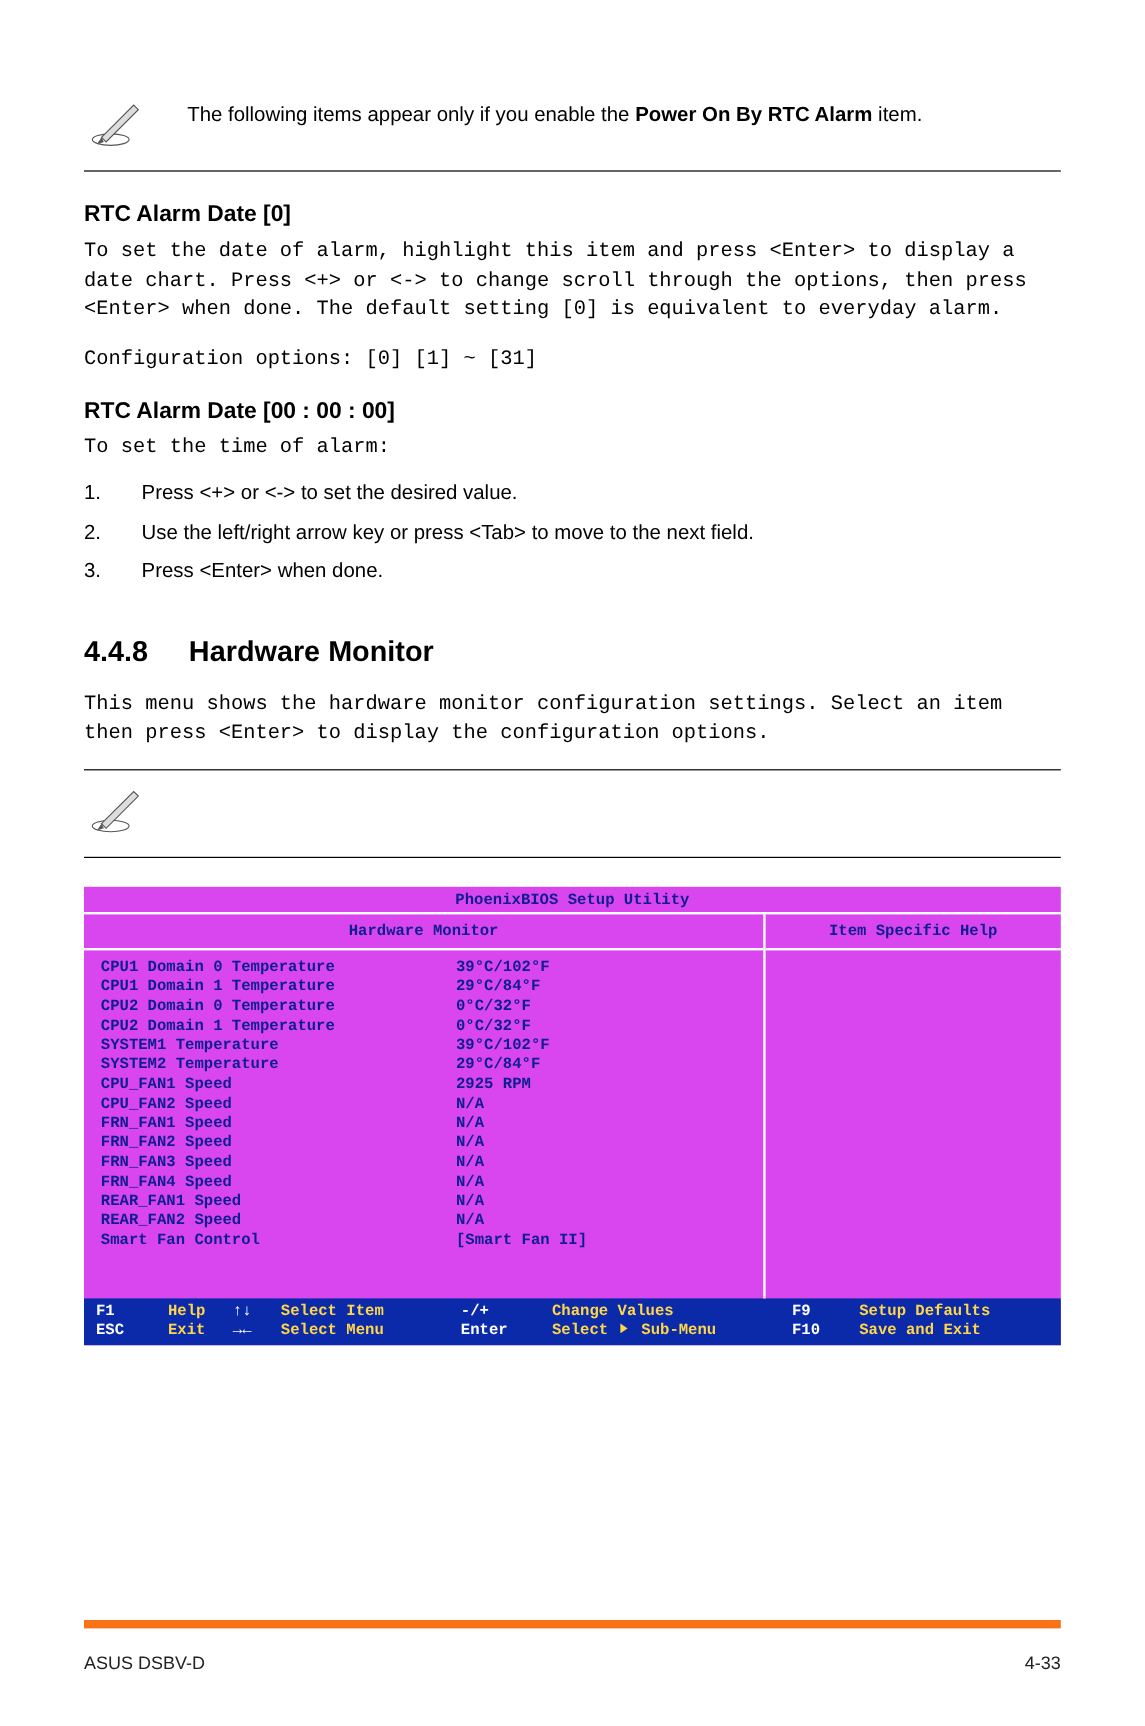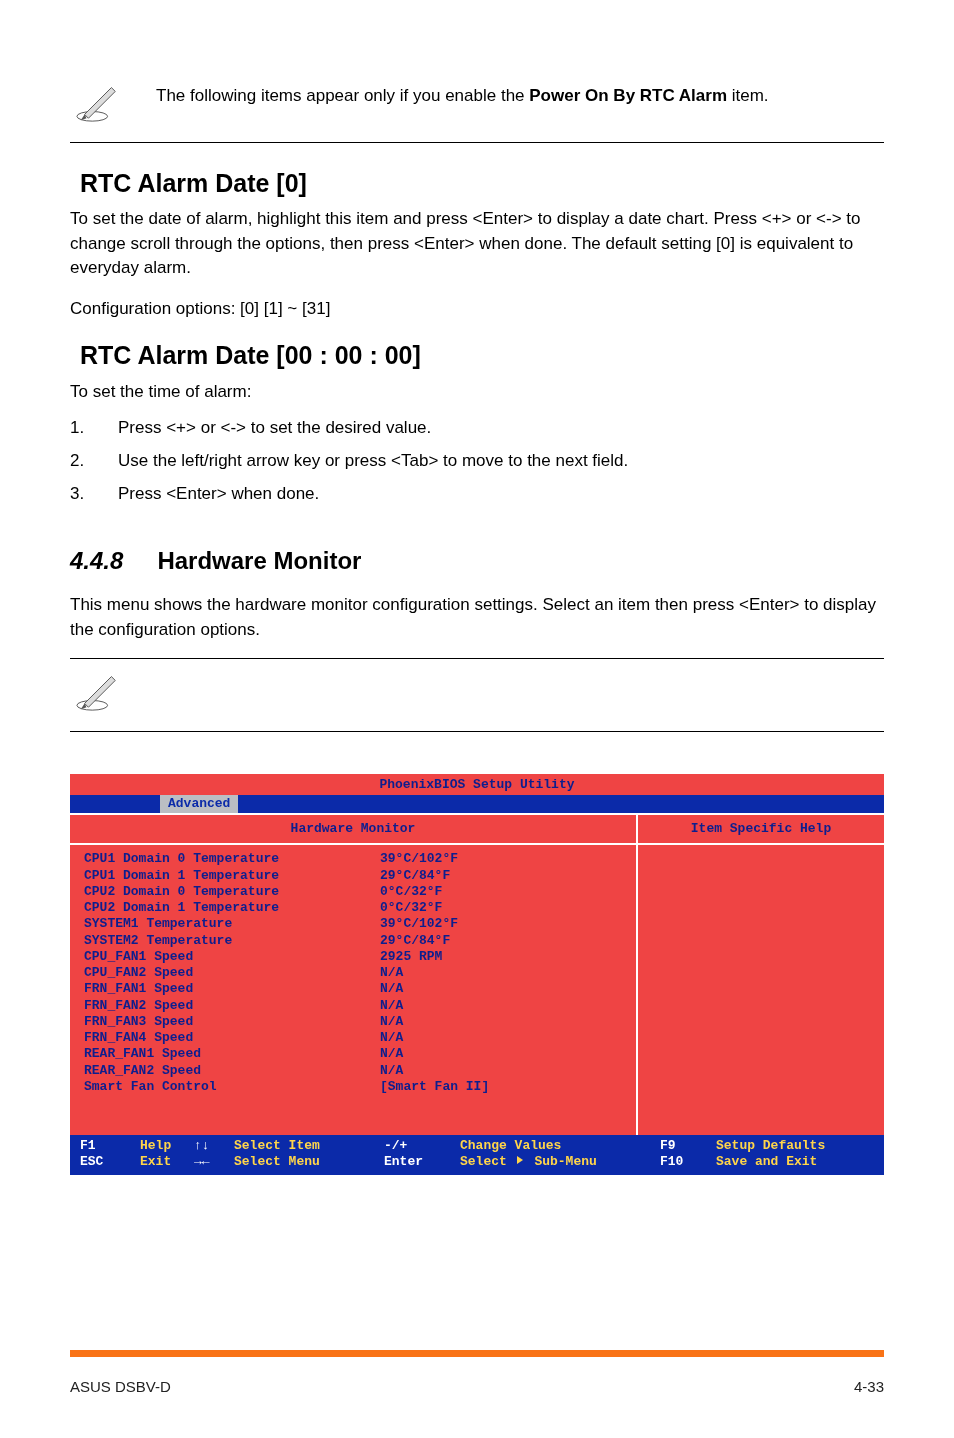--- a/index.html
+++ b/index.html
@@ -19,36 +19,36 @@
     align-items: flex-start;
     gap: 30px;
     border-top: 1px solid #000;
     border-bottom: 1px solid #000;
     padding: 8px 0 10px 0;
     margin-bottom: 22px;
   }
   .note-row .icon-col { width: 56px; flex: 0 0 56px; display:flex; justify-content:center; }
   .note-row .text-col { flex: 1; padding-top: 6px; }
   .note-icon svg { width: 46px; height: 46px; }
-  .h-bold { font-weight: bold; font-size: 25px; margin-bottom: 6px; margin-left: 10px; }
-  .para { margin-bottom: 16px; }
+  .h-bold { font-weight: bold; font-size: 19px; margin-bottom: 6px; }
+  .para { margin-bottom: 16px; font-family: Liberation Mono, monospace; }
   .list { list-style: none; margin: 6px 0 18px 0; }
   .list li { display: flex; gap: 28px; padding: 4px 0; }
   .list li .num { width: 20px; flex: 0 0 20px; }
   .section-row { display:flex; gap: 34px; align-items:baseline; margin: 34px 0 14px 0;}
-  .section-num { font-weight: bold; font-size: 24px; font-style: italic; }
+  .section-num { font-weight: bold; font-size: 24px; }
   .section-name { font-weight: bold; font-size: 24px; }
   .bios {
     width: 100%;
     font-family: "Courier New", monospace;
     font-size: 13px;
     font-weight: bold;
     line-height: 1.25;
-    margin-top: 42px;
-    background: #ef4444;
+    margin-top: 24px;
+    background: #d946ef;
   }
   .bios-title { text-align: center; color:#0d1e8e; padding: 3px 0 2px 0; }
   .bios-tabbar { background:#0b2aa9; color:#fff; height:18px; display:flex; }
   .bios-tab-spacer { width: 90px; }
   .bios-tab-active { background:#bbbec3; color:#0b2aa9; padding: 1px 8px; }
   .bios-cols { display:flex; border-top: 2px solid #fff; }
   .bios-left { flex: 1; border-right: 2px solid #fff; }
   .bios-right { width: 246px; }
   .bios-header { text-align:center; color:#0d1e8e; padding:6px 0; border-bottom:2px solid #fff;}
   .bios-body-left { padding: 6px 8px 40px 14px; color:#0d1e8e; }
@@ -131,24 +131,20 @@
             <ellipse cx="18" cy="40" rx="16" ry="5" fill="none" stroke="#555" stroke-width="1"></ellipse>
             <path d="M10 38 L38 10 L42 14 L14 42 Z" fill="#ddd" stroke="#555" stroke-width="1"></path>
             <path d="M10 38 L6 44 L12 42 Z" fill="#555"></path>
           </svg>
       </span>
     </div>
   </div>
 
   <div class="bios">
     <div class="bios-title">PhoenixBIOS Setup Utility</div>
-    <div class="bios-tabbar">
-      <div class="bios-tab-spacer"></div>
-      <div class="bios-tab-active">Advanced</div>
-    </div>
     <div class="bios-cols">
       <div class="bios-left">
         <div class="bios-header">Hardware Monitor</div>
         <div class="bios-body-left">
           <div class="bios-row">
               <span class="bios-label">CPU1 Domain 0 Temperature</span>
               <span class="bios-val">39°C/102°F</span>
             </div>
           <div class="bios-row">
               <span class="bios-label">CPU1 Domain 1 Temperature</span>

